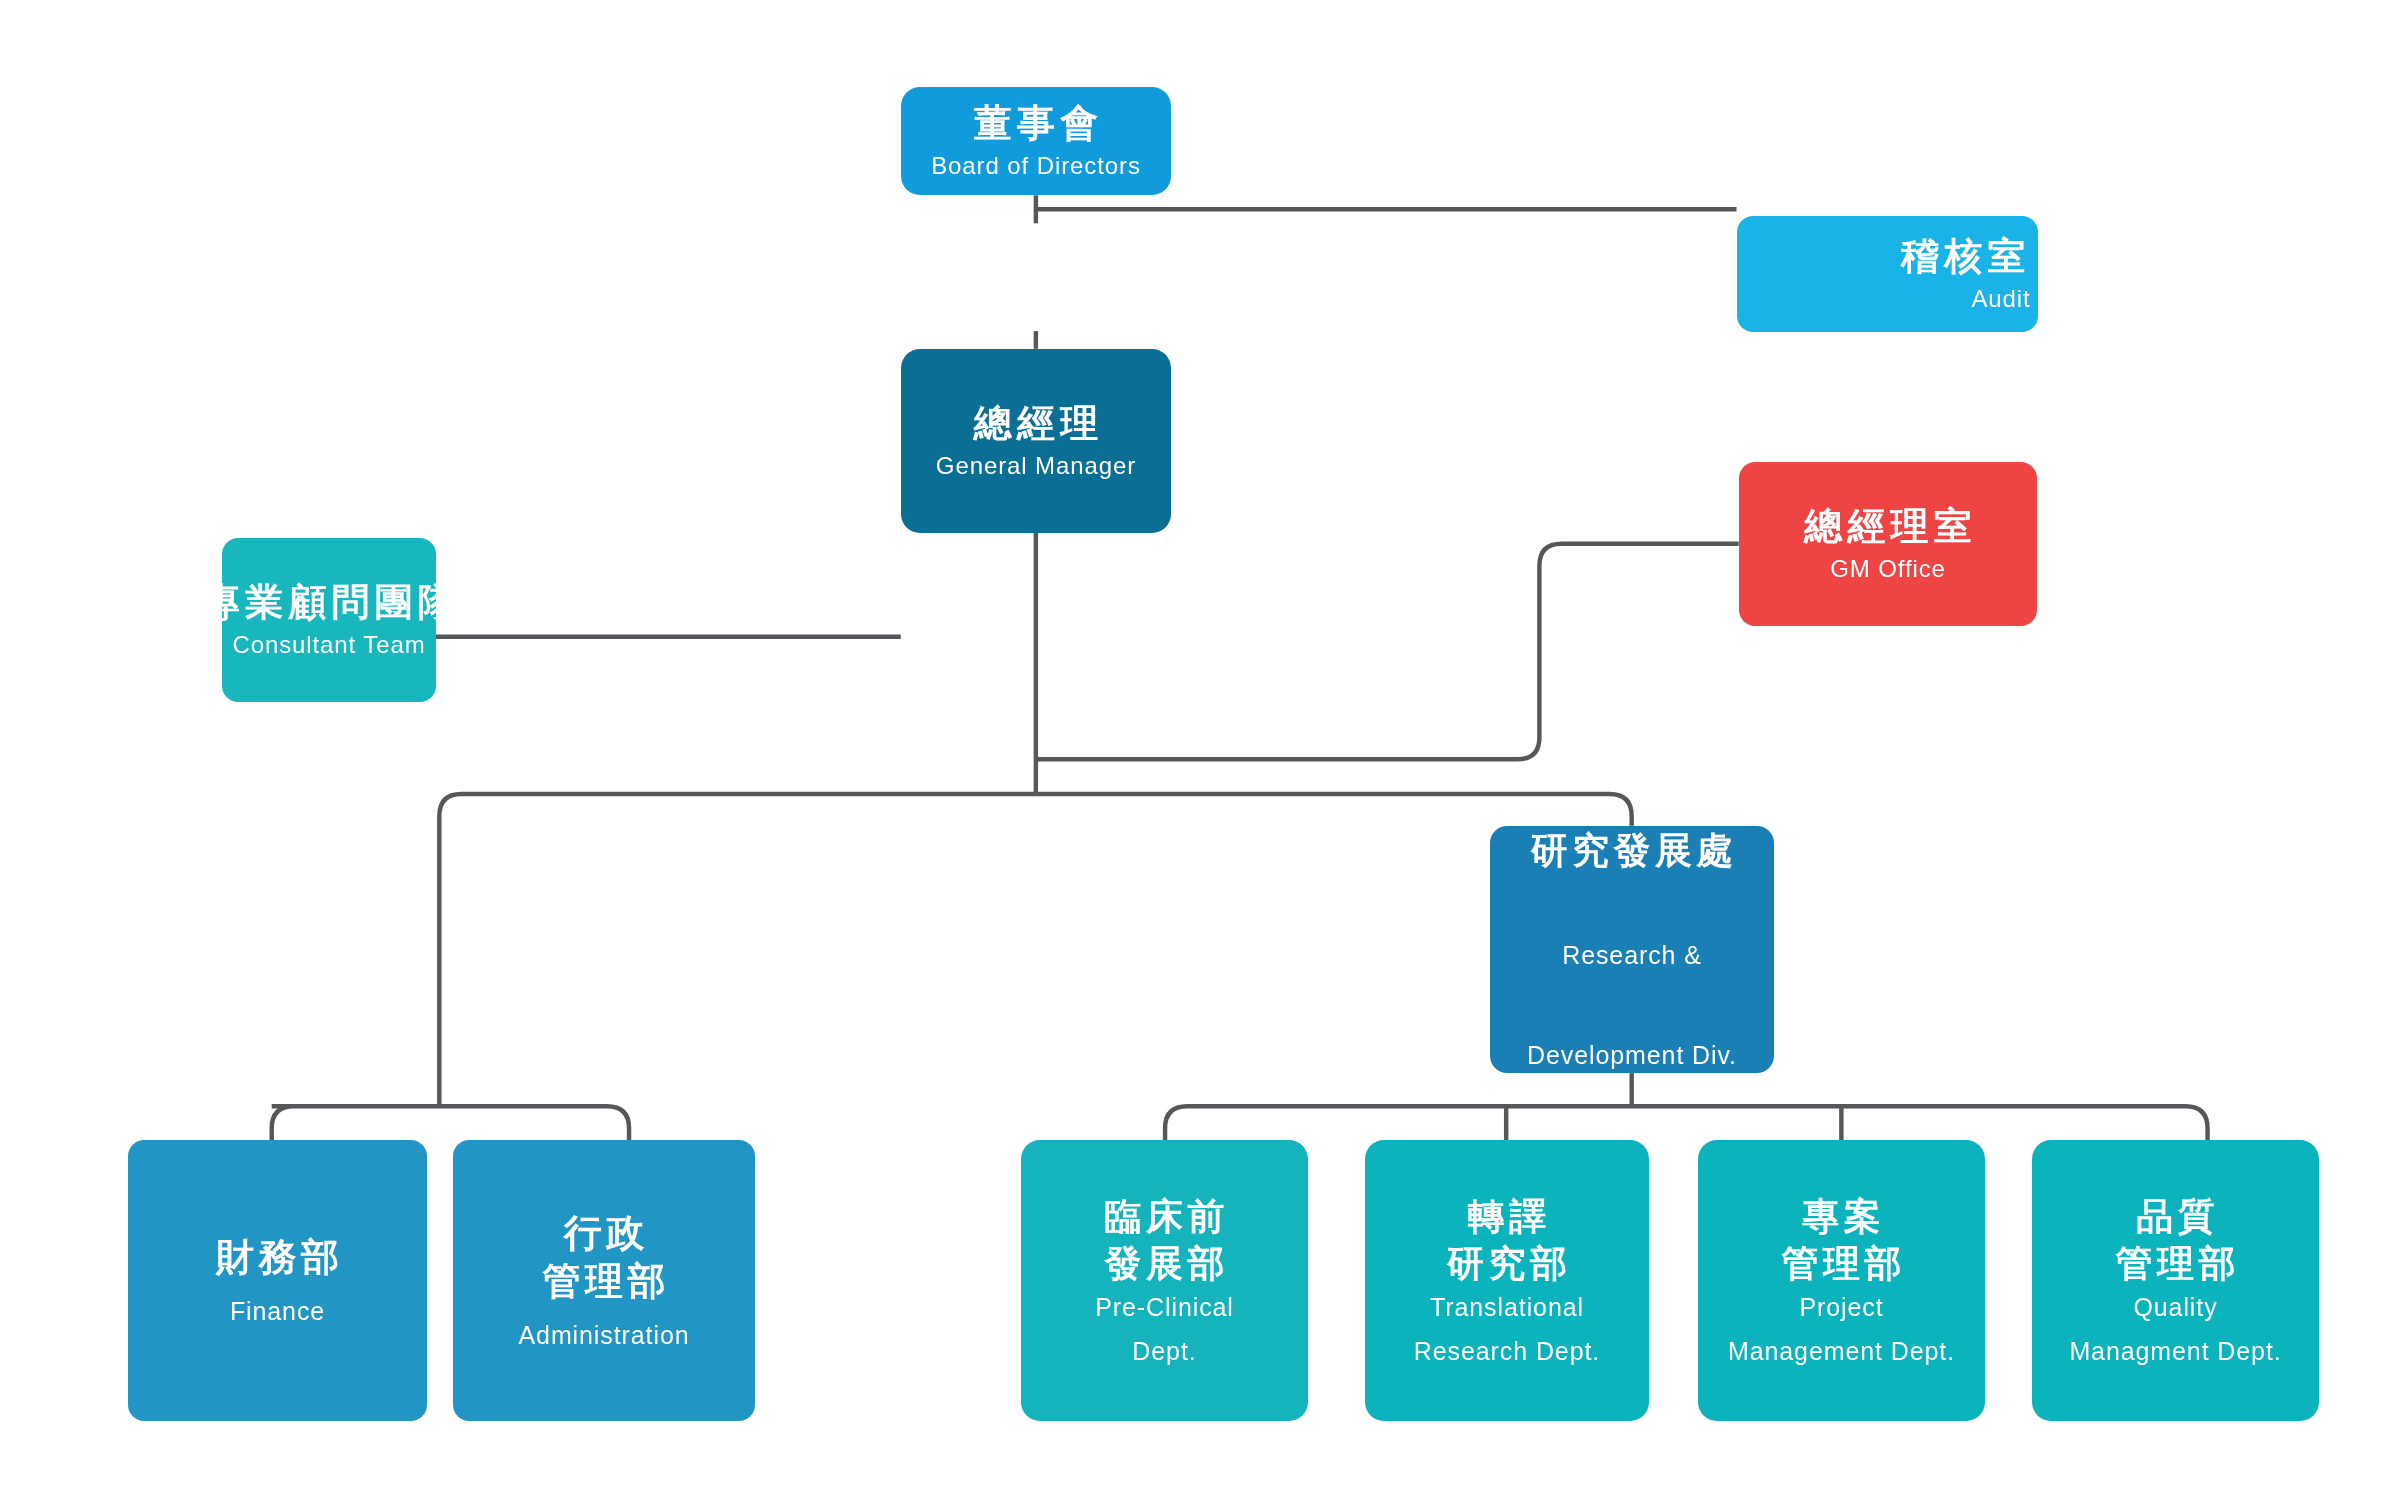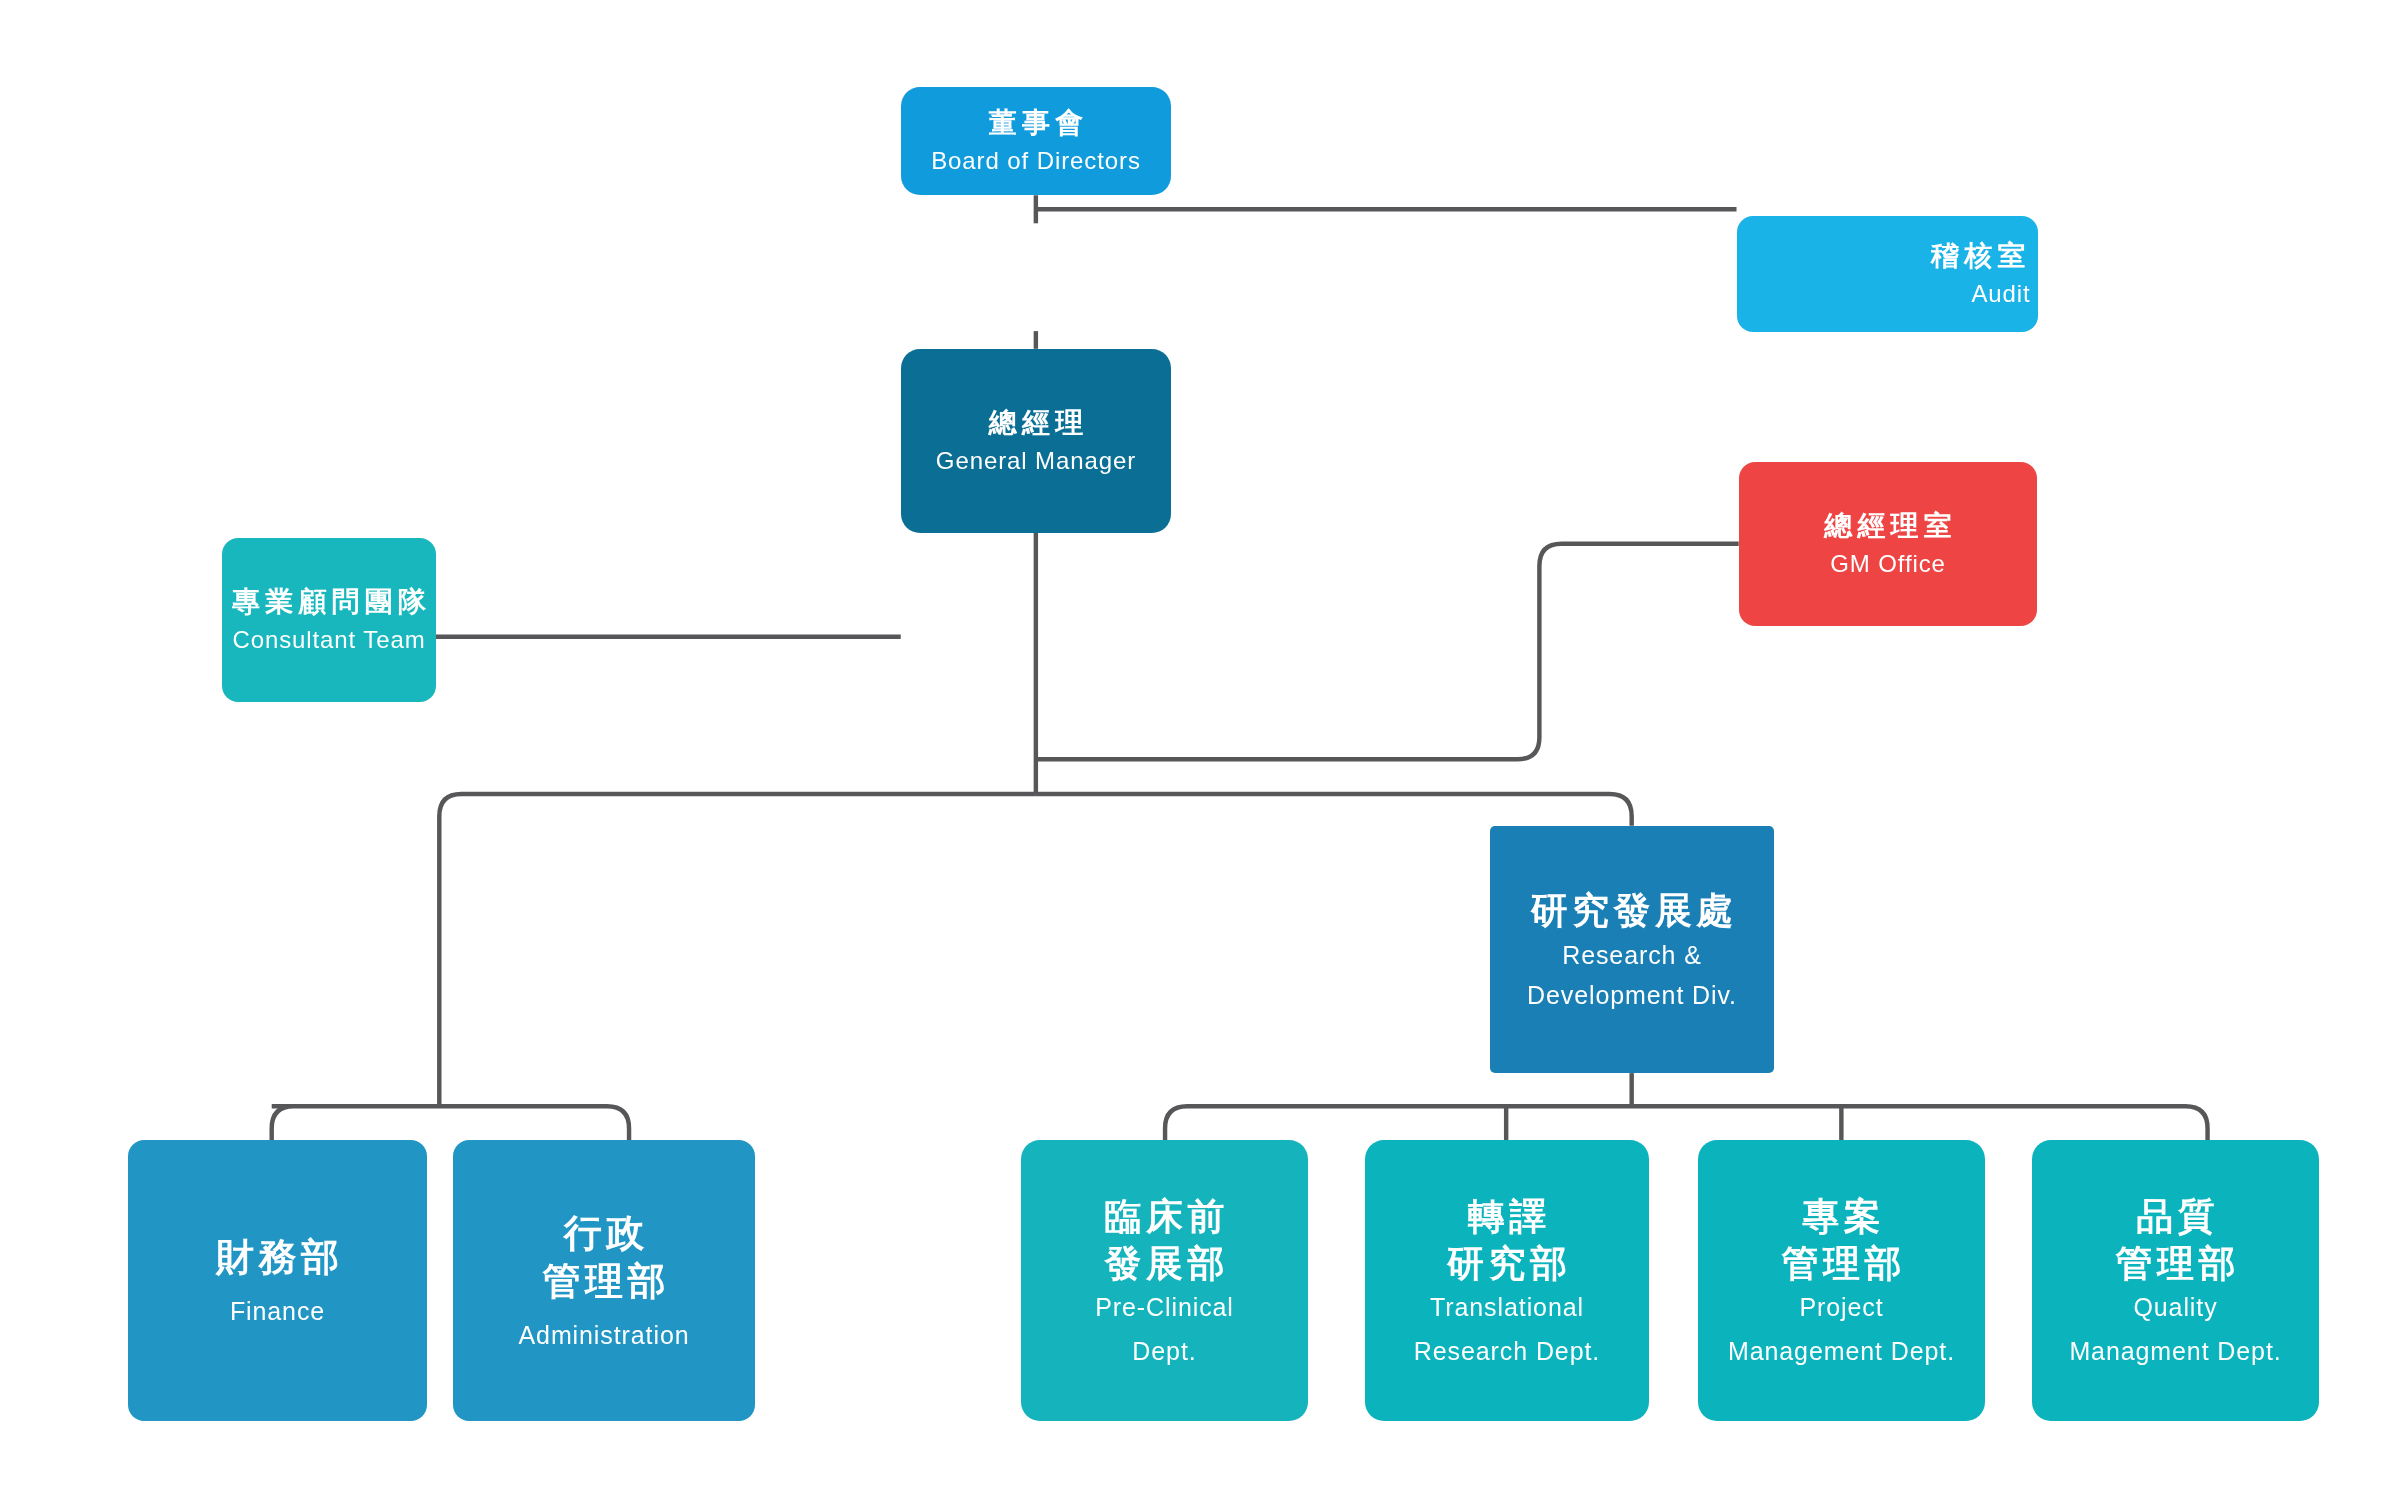--- a/index.html
+++ b/index.html
@@ -33,21 +33,21 @@
     flex-direction: column;
     align-items: center;
     justify-content: center;
     text-align: center;
     color: #ffffff;
     border-radius: 19px;
     padding: 4.4px 7.4px;
     line-height: 1.12;
   }
   .node .zh {
-    font-size: 28px;
+    font-size: 38px;
     font-weight: 700;
     letter-spacing: 5.2px;
     text-indent: 5.2px;
     white-space: nowrap;
   }
   .node .en {
     font-size: 24px;
     font-weight: 400;
     letter-spacing: 0.9px;
     white-space: nowrap;
@@ -56,21 +56,21 @@
   .node .zh + .en { margin-top: 8.9px; }
   .node .en + .en { margin-top: 16.2px; }
 
   
   #node-board        { left: 901px; top: 87px;  width: 270px;  height: 108px; }
   #node-audit        { left: 1737px; top: 216px;  width: 301px;  height: 116px; border-radius: 16px; align-items: flex-end; }
   #node-chairperson  { left: 901px; top: 223px;  width: 270px;  height: 108px; }
   #node-consultant   { left: 222px;  top: 538px;  width: 214px;  height: 164px; border-radius: 16.2px; }
   #node-gm           { left: 901px; top: 349px;  width: 270px;  height: 184px; }
   #node-gm-office    { left: 1739px; top: 462px;  width: 298px;  height: 164px; border-radius: 16.2px; }
-  #node-rnd          { left: 1490px; top: 826px; width: 284px;  height: 247px; border-radius: 5px; }
+  #node-rnd          { left: 1490px; top: 826px; width: 284px;  height: 247px; border-radius: 17px; justify-content: space-between; }
   #node-finance      { left: 128px;  top: 1140px; width: 299px;  height: 281px; border-radius: 16.2px; }
   #node-admin        { left: 453px;  top: 1140px; width: 302px;  height: 281px; border-radius: 16.2px; }
   #node-preclinical  { left: 1021px; top: 1140px; width: 287px;  height: 281px; border-radius: 19px; }
   #node-translational{ left: 1365px; top: 1140px; width: 284px;  height: 281px; border-radius: 19px; }
   #node-project      { left: 1698px; top: 1140px; width: 287px;  height: 281px; border-radius: 19px; }
   #node-quality      { left: 2032px; top: 1140px; width: 287px;  height: 281px; border-radius: 19px; }
 
   
   .dept .zh { font-size: 37px; letter-spacing: 4.4px; text-indent: 4.4px; }
   .dept .en { font-size: 25px; }

